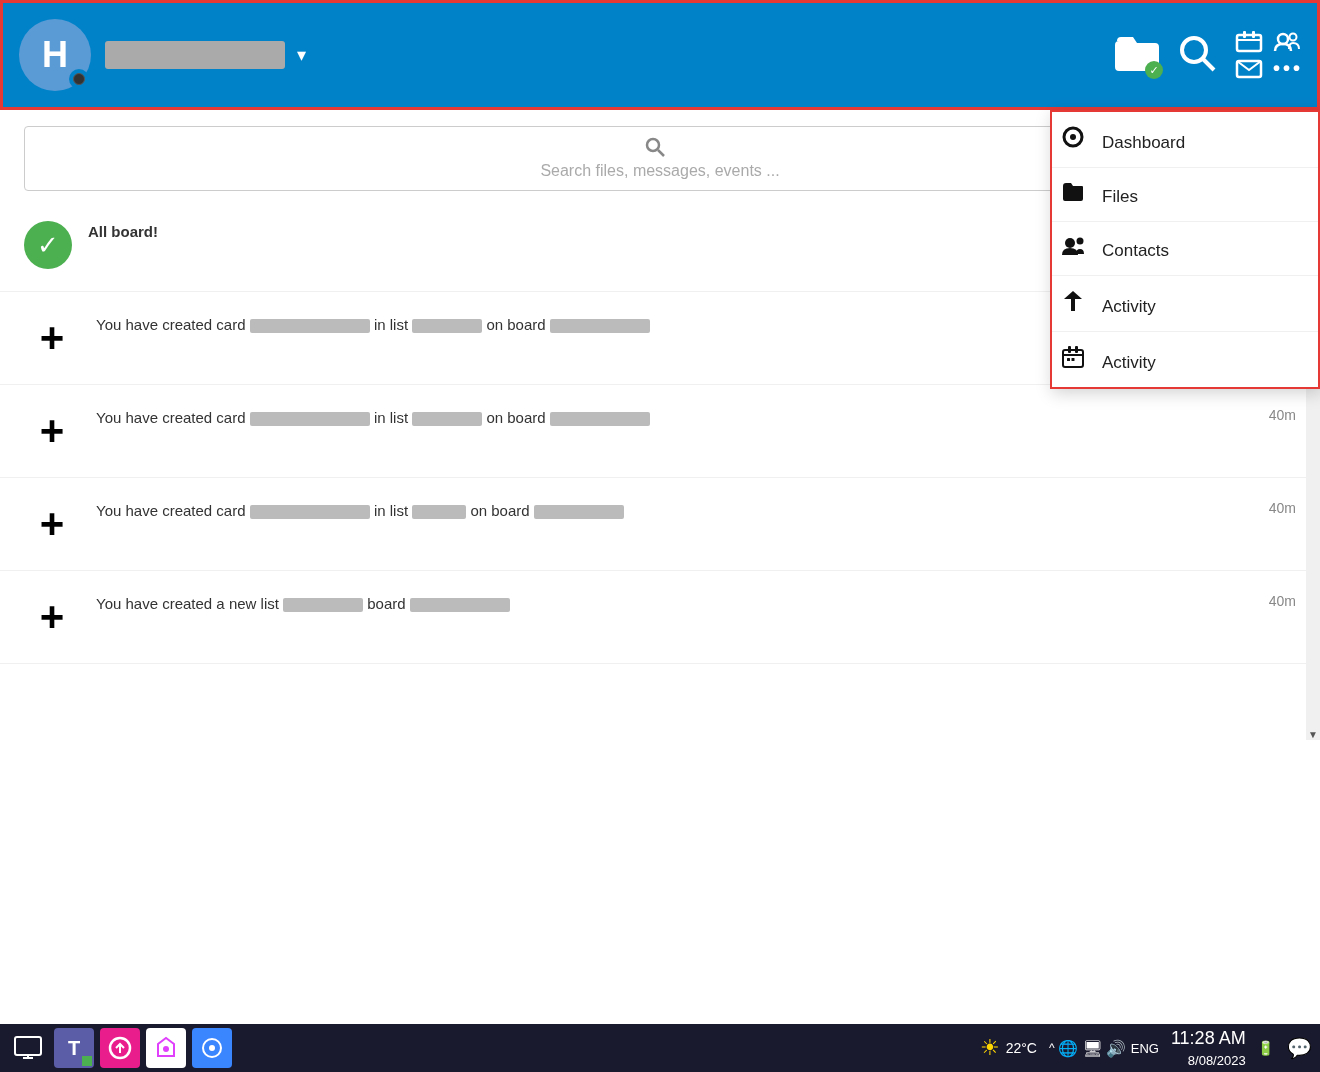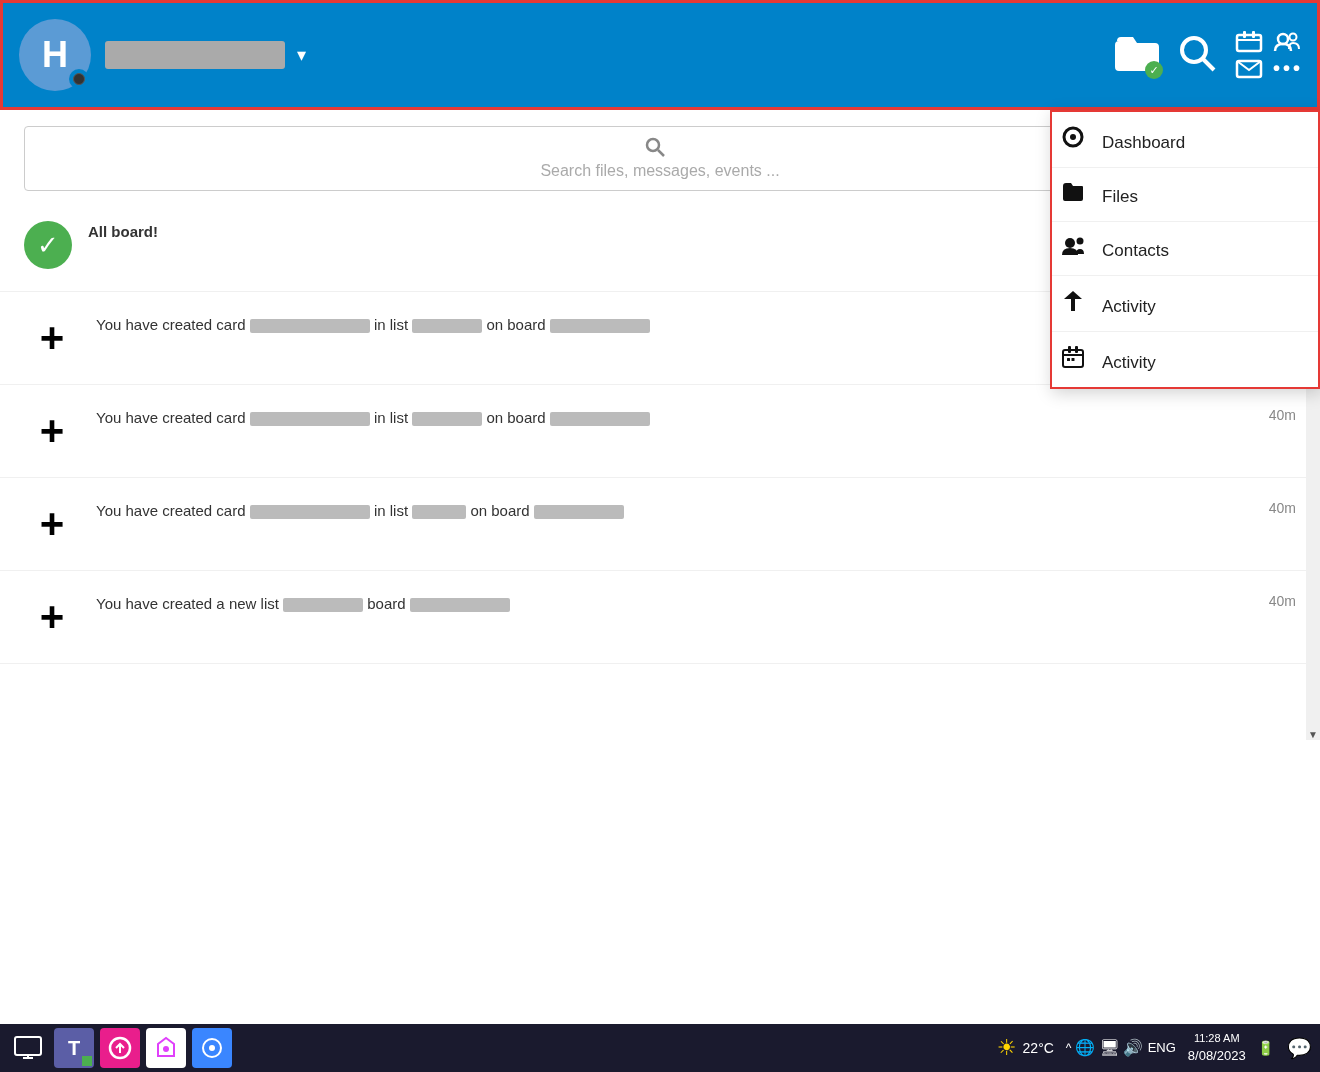--- a/index.html
+++ b/index.html
@@ -429,19 +429,19 @@
       <span class="weather-temp">22°C</span>
     </div>
     <div style="display:flex;gap:4px;align-items:center;">
       <span style="color:#fff;font-size:12px;">^</span>
       <span style="font-size:16px;">🌐</span>
       <span style="font-size:16px;">🖥</span>
       <span style="font-size:16px;">🔊</span>
       <span style="font-size:13px;">ENG</span>
     </div>
     <div class="clock">
-      <div style="font-size:11px;text-align:center;">11:28 AM</div>
+      <div style="font-size:18px;text-align:center;">11:28 AM</div>
       <div style="font-size:13px;">8/08/2023</div>
     </div>
     <div style="font-size:14px;color:#fff;">🔋</div>
     <div style="font-size:20px;color:#fff;">💬</div>
   </div>
 </div>
 
 </body></html>

